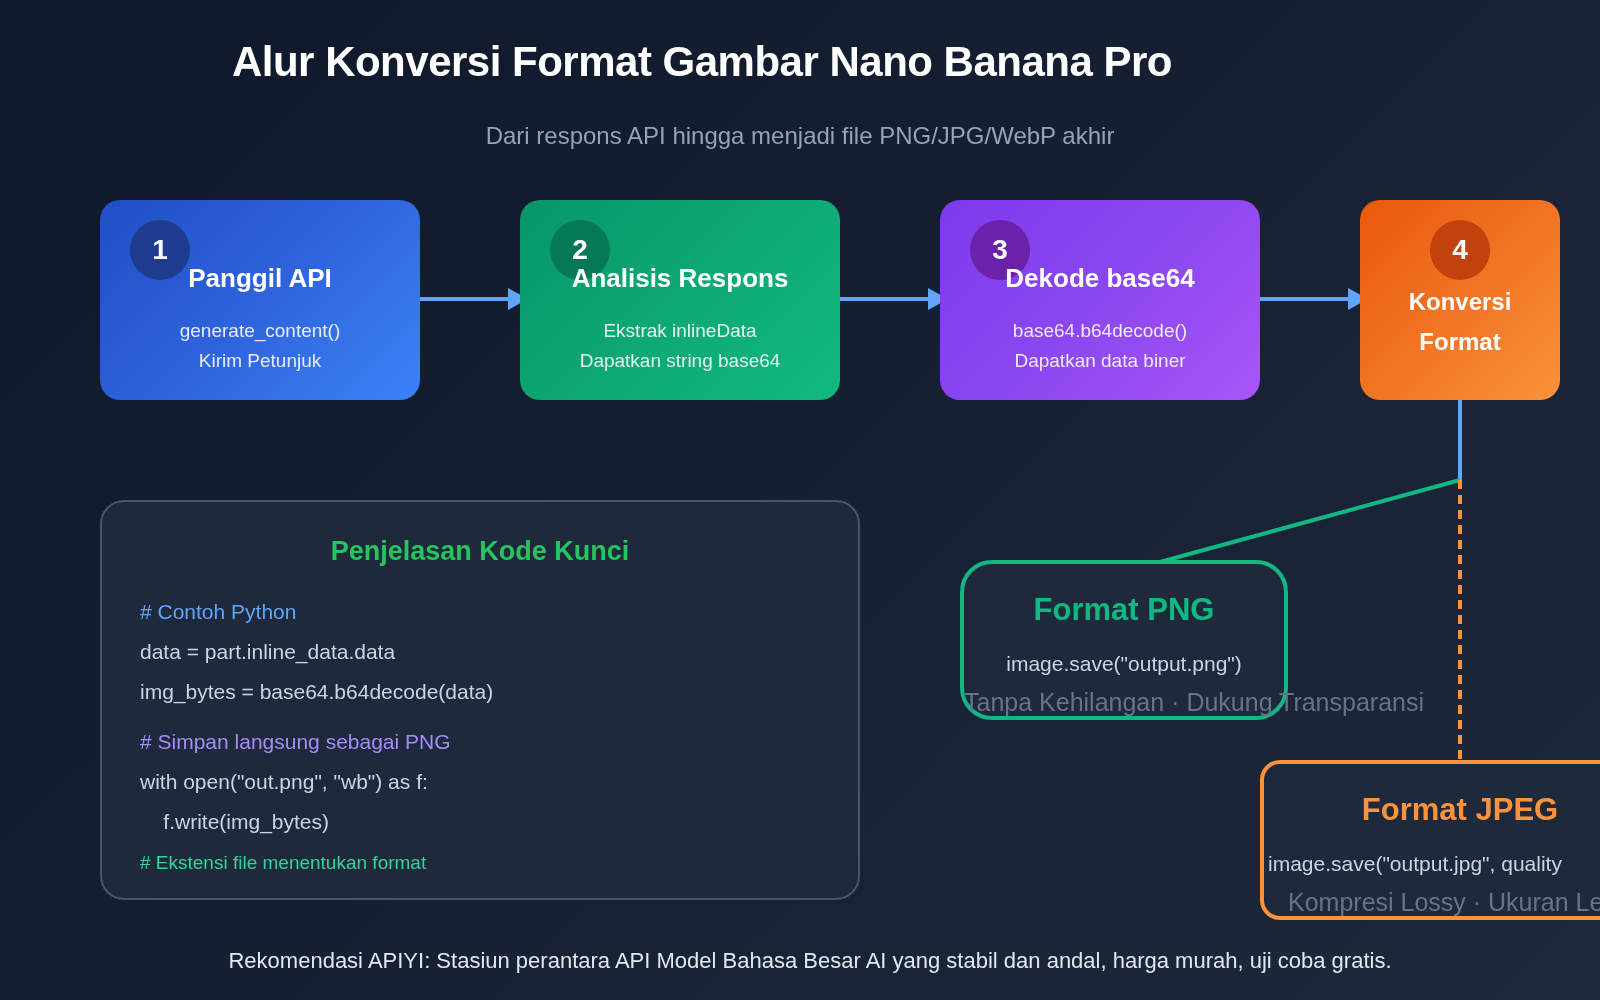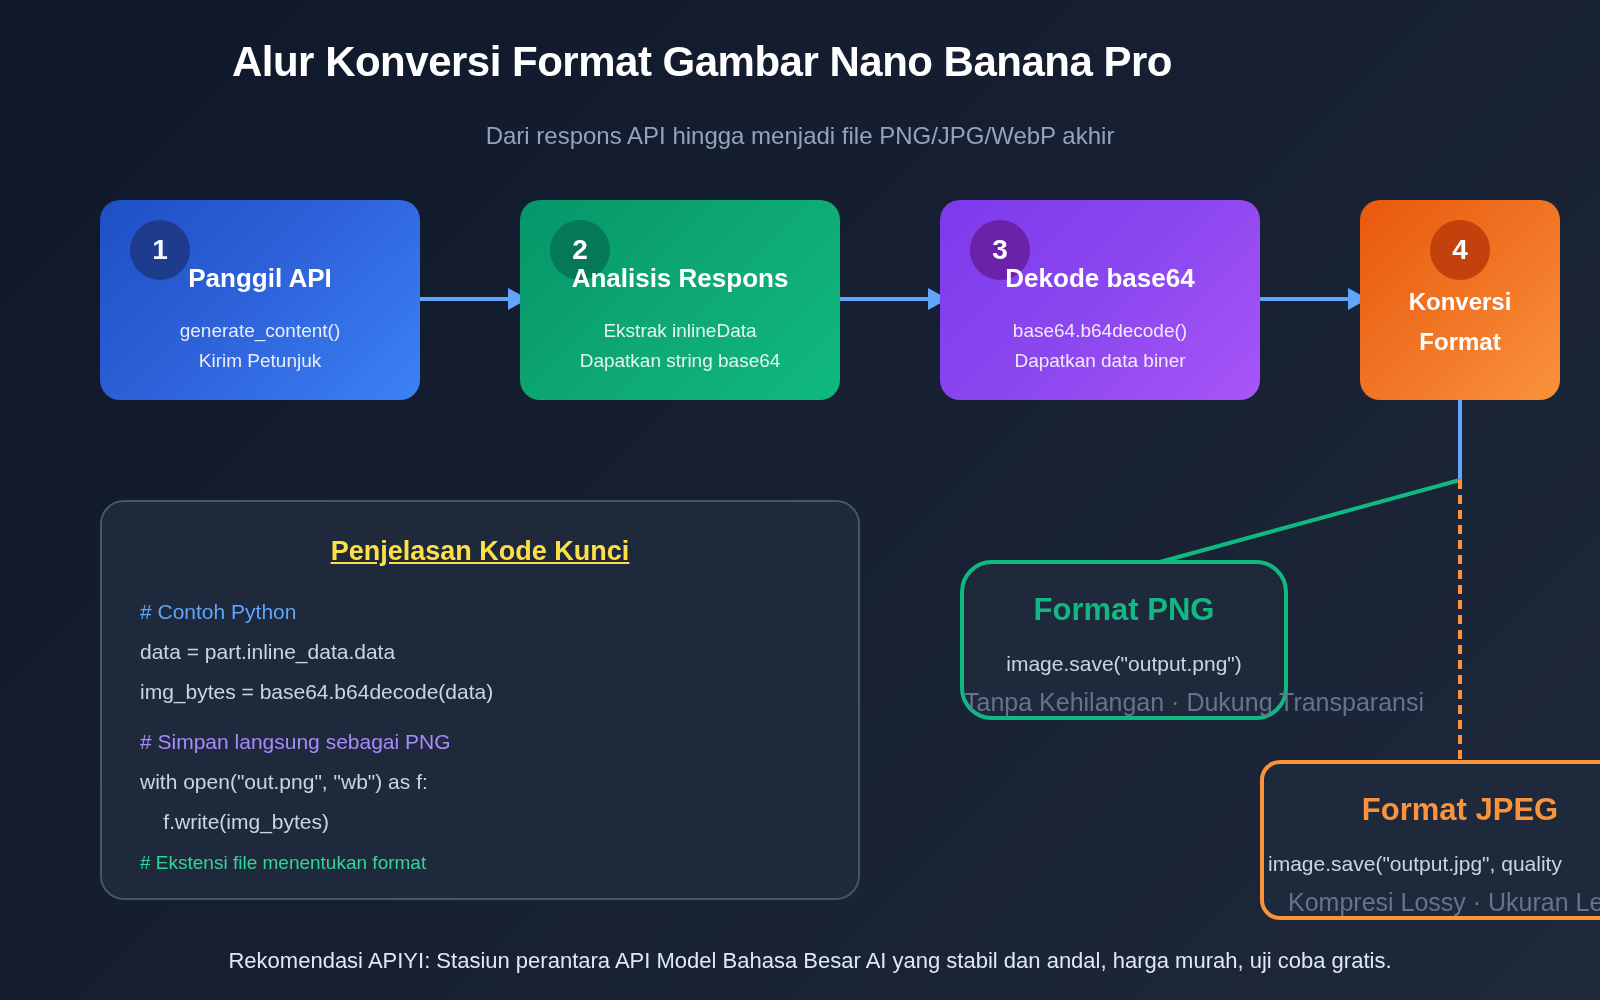--- a/index.html
+++ b/index.html
@@ -63,21 +63,21 @@
     .arrow-1 { left: 420px; width: 90px; }
     .arrow-2 { left: 840px; width: 90px; }
     .arrow-3 { left: 1260px; width: 90px; }
 
     .code-panel {
       left: 100px; top: 500px; width: 760px; height: 400px;
       background: #1e293b; border: 2px solid #475569; border-radius: 24px;
     }
     .code-title {
       position: absolute; top: 34px; left: 0; width: 100%; text-align: center;
-      font-size: 27px; font-weight: 700; color: #fde047; text-decoration: underline;
+      font-size: 27px; font-weight: 700; color: #22c55e;
     }
     .code-line {
       position: absolute; left: 38px; font-size: 21px; color: #cbd5e1; white-space: pre;
     }
     .c-blue { color: #60a5fa; }
     .c-purple { color: #a78bfa; }
     .c-green { color: #34d399; font-size: 19px; }
 
     .png-box {
       left: 960px; top: 560px; width: 328px; height: 160px;

